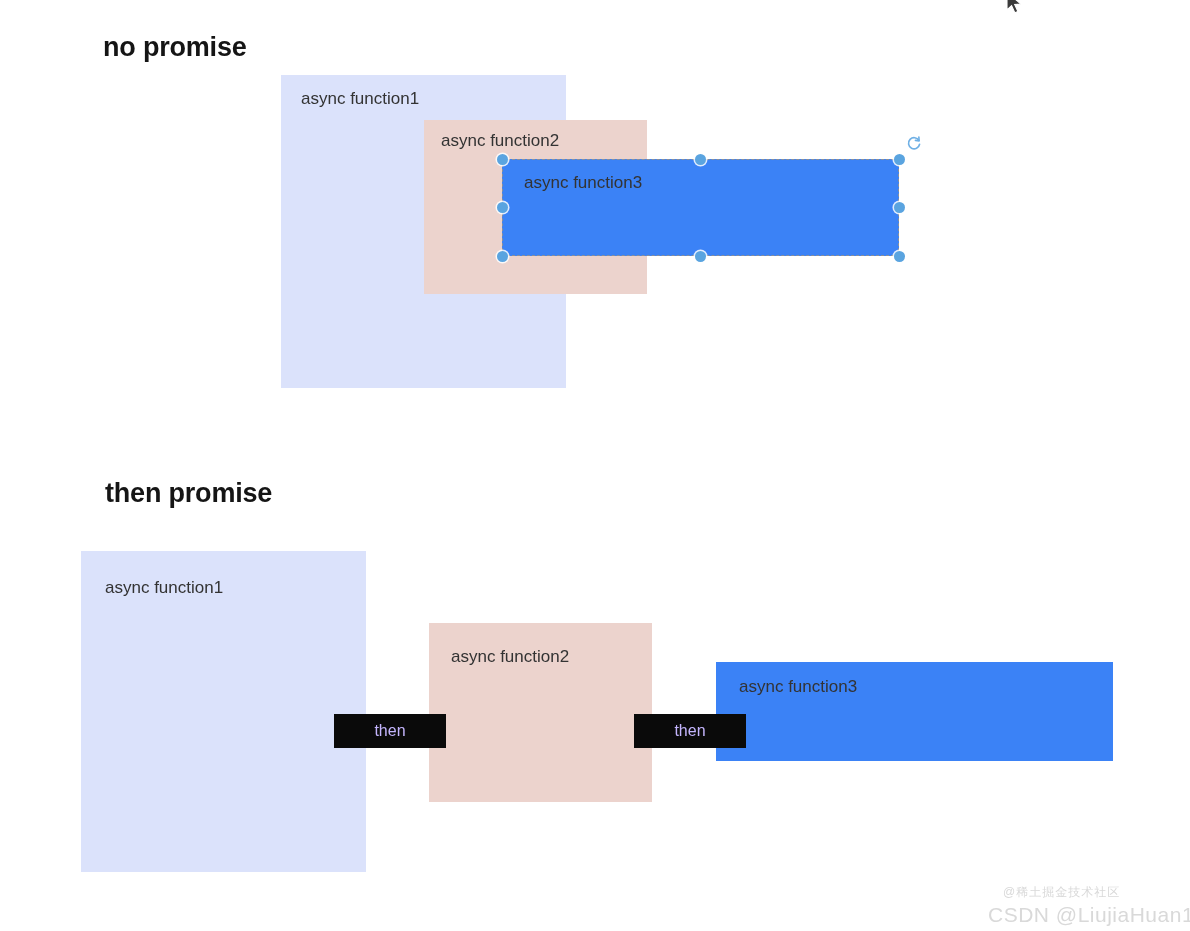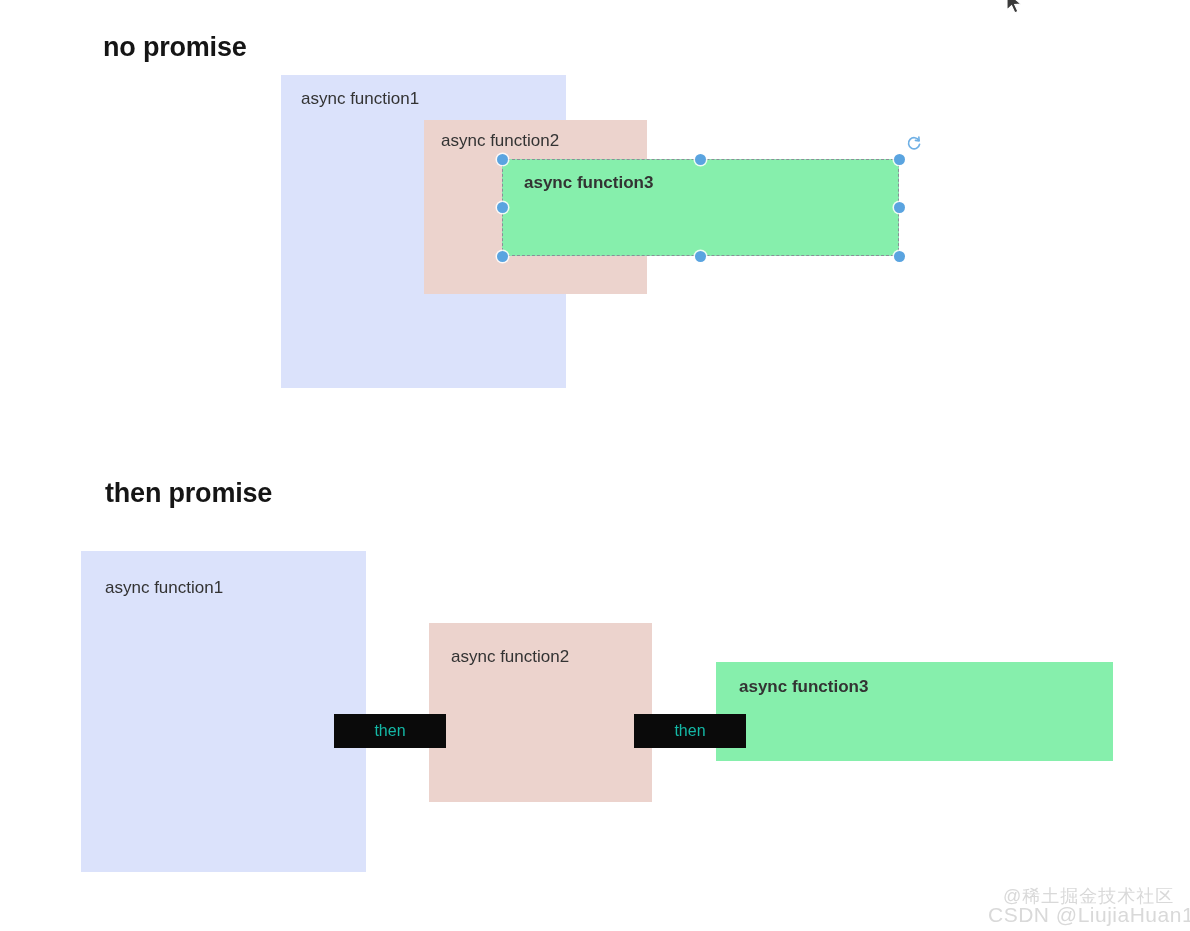--- a/index.html
+++ b/index.html
@@ -39,21 +39,21 @@
   .box-label {
     position: absolute;
     font-family: "Liberation Sans", sans-serif;
     font-size: 17px;
     color: #333333;
     white-space: nowrap;
   }
 
   .box.blue  { background: #dbe2fb; }
   .box.pink  { background: #ecd3cd; }
-  .box.green { background: #86efac; font-weight: bold; }
+  .box.green { background: #3b82f6; }
 
   
   .selection-frame {
     position: absolute;
     border: 1px dashed #8a8f99;
     box-sizing: border-box;
     background: transparent;
   }
   .handle {
     position: absolute;
@@ -70,21 +70,21 @@
     width: 18px;
     height: 18px;
     color: #6fb0e5;
   }
   .rotate-handle svg { display: block; width: 18px; height: 18px; }
 
   
   .then-chip {
     position: absolute;
     background: #0a0a0a;
-    color: #14b8a6;
+    color: #c4b5fd;
     font-family: "Liberation Sans", sans-serif;
     font-size: 16px;
     display: flex;
     align-items: center;
     justify-content: center;
     box-sizing: border-box;
   }
 
   
   .cursor {
@@ -95,21 +95,21 @@
   .cursor svg { display: block; }
 
   
   .watermark {
     position: absolute;
     font-family: "Liberation Sans", sans-serif;
     color: #d9d9d9;
     white-space: nowrap;
     user-select: none;
   }
-  .watermark.cn { font-size: 18px; letter-spacing: 1px; }
+  .watermark.cn { font-size: 12px; letter-spacing: 1px; }
   .watermark.en { font-size: 21px; letter-spacing: 0.5px; }
 </style>
 </head>
 <body>
 
 <div id="canvas">
 
   <div>
 
     <div class="section-title" style="left:79px; top:32px;">no promise</div>

